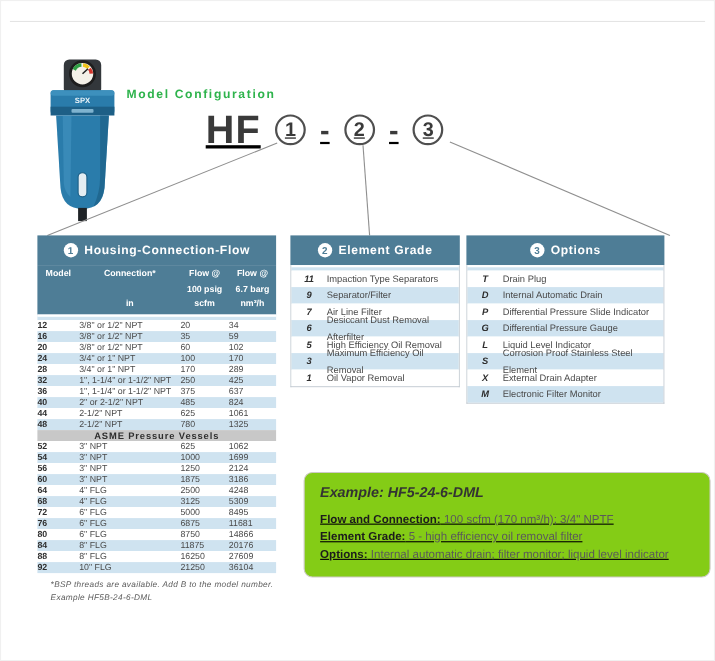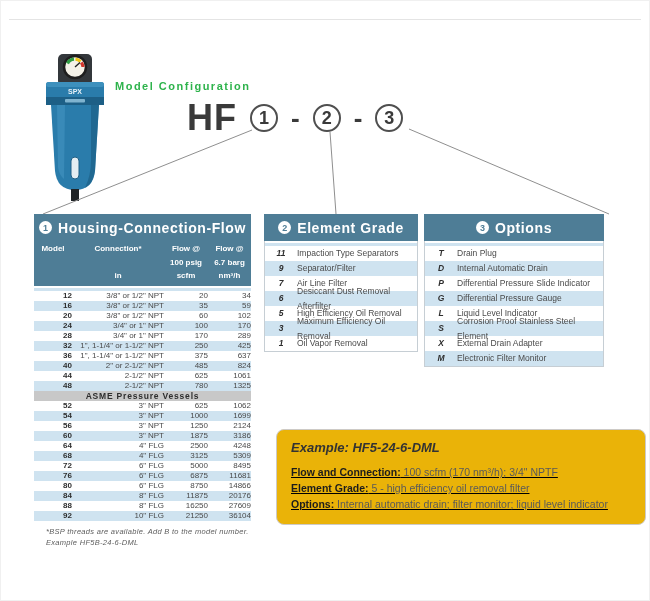--- a/index.html
+++ b/index.html
@@ -18,46 +18,46 @@
   .top-hairline{position:absolute;left:8px;right:8px;top:18px;height:1px;background:#e4e4e4;}
 
   
   .product{position:absolute;left:38px;top:50px;width:72px;height:152px;}
 
   
   .model-config{position:absolute;left:114px;top:79px;font-size:11px;font-weight:bold;
     letter-spacing:1.5px;color:var(--green);}
 
   
-  .formula{position:absolute;left:186px;top:96px;display:flex;align-items:center;gap:13px;}
+  .formula{position:absolute;left:186px;top:96px;display:flex;align-items:center;gap:13px;text-decoration:underline;}
   .formula .hf{font-size:36px;font-weight:bold;color:#3a3a3a;letter-spacing:1px;}
   .formula .dash{font-size:26px;font-weight:bold;color:#3a3a3a;}
   .circle-num{width:28px;height:28px;border:2px solid #4f4f4f;border-radius:50%;
     display:flex;align-items:center;justify-content:center;font-size:18px;font-weight:bold;
     color:#3a3a3a;background:#fff;}
 
   .lines-svg{position:absolute;left:0;top:0;width:650px;height:601px;pointer-events:none;}
 
   
   .tbl{position:absolute;font-size:8px;color:var(--cell);}
   .tbl-head{background:var(--slate);color:#fff;display:flex;align-items:center;justify-content:center;gap:6px;}
   .head-circle{width:13px;height:13px;border-radius:50%;background:#fff;color:var(--slate);
     display:flex;align-items:center;justify-content:center;font-size:9px;font-weight:bold;flex:0 0 13px;}
-  .head-title{font-weight:bold;font-size:14px;letter-spacing:0.6px;}
+  .head-title{font-weight:bold;font-size:11px;letter-spacing:0.6px;}
   .strip{height:5px;background:var(--rowalt);border-top:2px solid #fff;}
 
   
   .t1{left:33px;top:213px;width:217px;}
   .t1 .tbl-head{height:27px;}
   .t1-cols{background:var(--slate);color:#fff;display:grid;grid-template-columns:38px 92px 44px 43px;
     height:45px;font-weight:bold;font-size:8px;padding:2px 0 4px 0;}
   .t1-cols .col{display:flex;flex-direction:column;justify-content:space-between;text-align:center;}
   .t1-cols .l{line-height:12px;min-height:12px;}
   .t1-row{display:grid;grid-template-columns:38px 92px 44px 43px;height:10px;align-items:center;
-    text-align:right;background:#fff;font-size:8px;line-height:10px;}
+    text-align:left;background:#fff;font-size:8px;line-height:10px;}
   .t1-row.alt{background:var(--rowalt);}
   .t1-row .model{font-weight:bold;color:#2e2e2e;}
   .asme-band{height:10px;background:var(--asme);color:#2e2e2e;font-weight:bold;font-size:8.5px;
     display:flex;align-items:center;justify-content:center;letter-spacing:0.8px;line-height:10px;}
 
   
   .t2{left:263px;top:213px;width:154px;}
   .t3{left:423px;top:213px;width:180px;}
   .t2 .tbl-head,.t3 .tbl-head{height:27px;}
   .code-rows{border:1px solid #c6ced4;border-top:none;background:#fff;}
@@ -65,21 +65,21 @@
   .code-row.alt{background:var(--rowalt);}
   .code-row .code{flex:0 0 32px;text-align:center;font-weight:bold;color:#2e2e2e;font-style:italic;}
   .code-row .lbl{flex:1;text-align:left;color:var(--cell);}
 
   
   .footnote{position:absolute;left:45px;top:525px;font-style:italic;font-size:7.5px;
     color:#5c5c5c;line-height:11px;letter-spacing:0.3px;}
 
   
   .example-box{position:absolute;left:275px;top:428px;width:370px;height:96px;
-    background:#eab308;border:1px solid #cdcac6;border-radius:8px;padding:10px 14px;}
+    background:#84cc16;border:1px solid #cdcac6;border-radius:8px;padding:10px 14px;}
   .example-title{font-size:13px;font-weight:bold;font-style:italic;color:#333;}
   .example-lines{margin-top:9px;text-decoration:underline;}
   .example-line{font-size:10.5px;line-height:16px;color:#5a5a5a;}
   .example-line b{color:#1c1c1c;}
 </style>
 </head>
 <body>
 
 <div class="canvas">
   <div class="top-hairline"></div>

